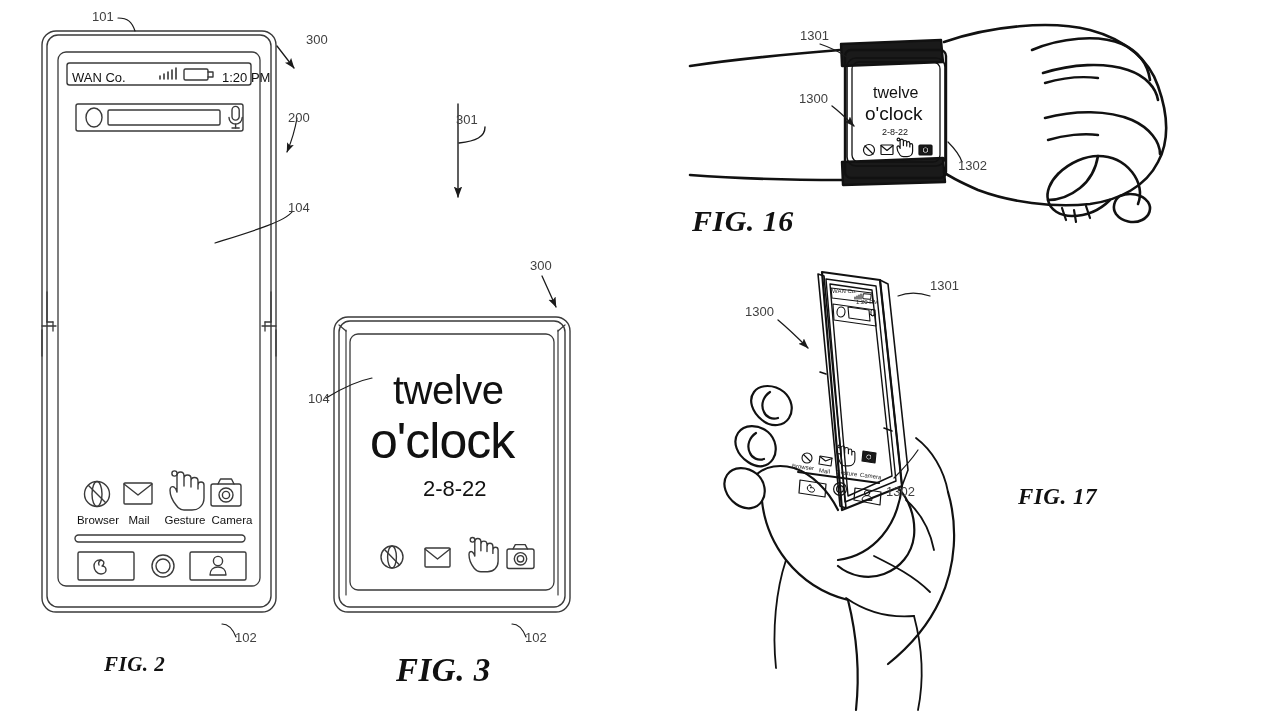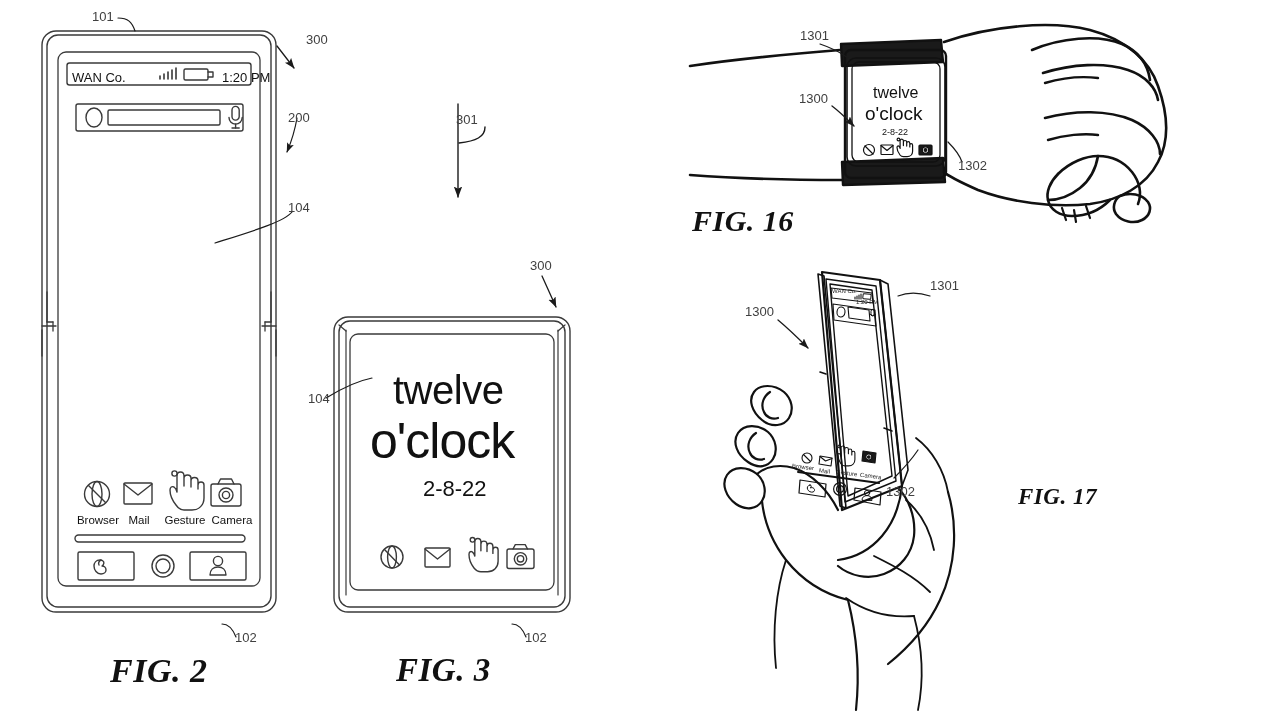--- a/index.html
+++ b/index.html
@@ -21,21 +21,21 @@
   .fig-caption {
     position: absolute;
     font-family: "Liberation Serif", serif;
     font-weight: bold;
     font-style: italic;
     color: #111;
     white-space: nowrap;
     letter-spacing: 0.5px;
     margin-top: 12px;
   }
-  #cap-fig2  { left: 110px; top: 640px; font-size: 34px; }
+  #cap-fig2  { left: 104px; top: 640px; font-size: 21px; }
   #cap-fig3  { left: 396px; top: 640px; font-size: 33px; text-align: right; }
   #cap-fig16 { left: 692px; top: 192px; font-size: 30px; }
   #cap-fig17 { left: 1018px; top: 472px; font-size: 23px; }
   .num {
     position: absolute;
     font-family: "Liberation Sans", sans-serif;
     font-size: 13px;
     color: #404040;
     white-space: nowrap;
   }

